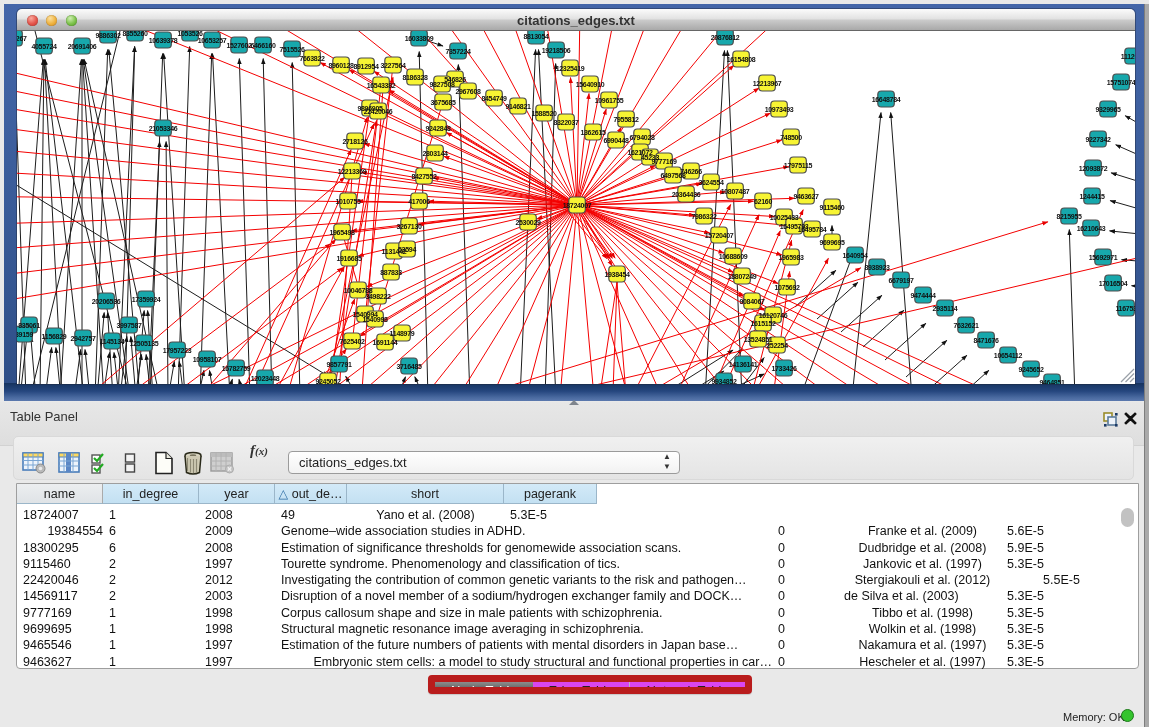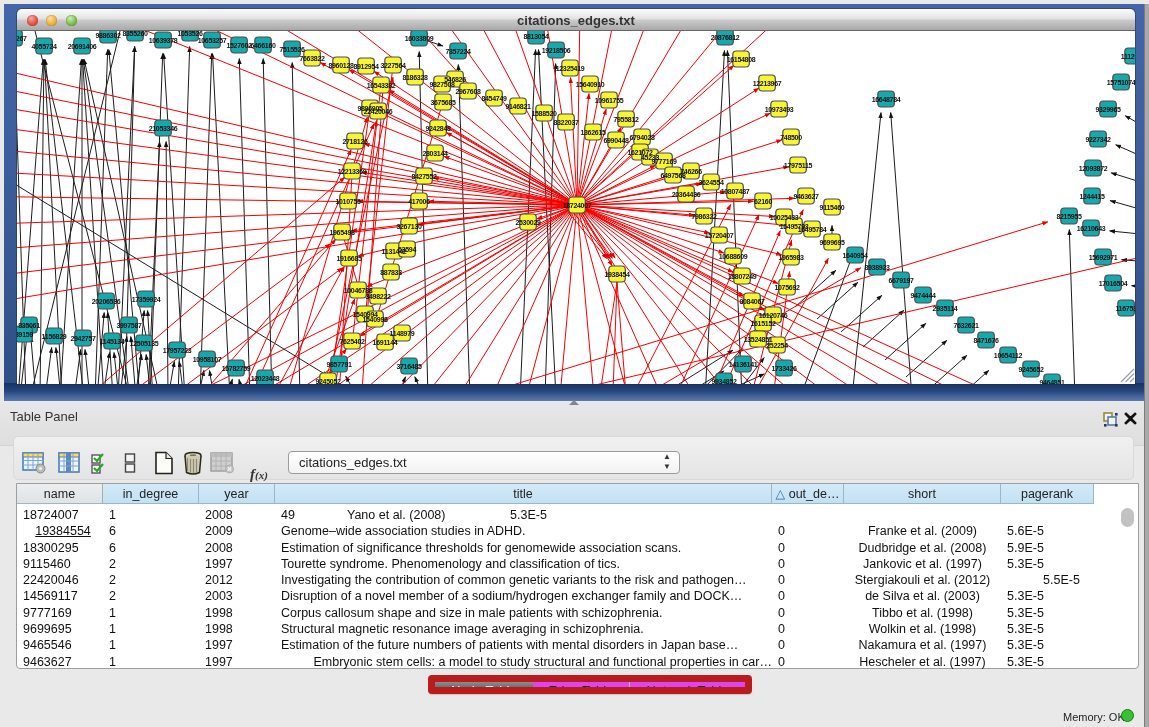--- a/index.html
+++ b/index.html
@@ -610,44 +610,43 @@
           <path d="M3 5 L4.5 21.5 Q11 24.5 17.5 21.5 L19 5" fill="#cfcab4" stroke="#2a2a1a" stroke-width="1.5"></path>
           <path d="M5.5 7 V20 M8.5 8 V21.5 M11.5 8 V22 M14.5 8 V21.5" stroke="#8e8a75" stroke-width="1.2"></path>
         </svg></div>
       <div class="ti" style="left:196px;top:14px"><svg width="25" height="24" viewBox="0 0 25 24">
           <rect x="1" y="2" width="21" height="18" fill="#cfcfcf" stroke="#9a9a9a" stroke-width="1.4"></rect>
           <rect x="1" y="2" width="21" height="4" fill="#bdbdbd"></rect>
           <path d="M6 2 V20 M11 2 V20 M16 2 V20 M1 10 H22 M1 15 H22" stroke="#b2b2b2" stroke-width="1"></path>
           <circle cx="19.5" cy="18" r="4" fill="#c4c4c4" stroke="#adadad"></circle>
           <path d="M17.8 16.3 l3.4 3.4 M21.2 16.3 l-3.4 3.4" stroke="#efefef" stroke-width="1.3"></path>
         </svg></div>
-      <div class="ti" style="left:236px;top:28px"><span style="font-family:'Liberation Serif',serif;font-style:italic;font-weight:bold;font-size:15px;color:#333">f<span style="font-size:11px">(x)</span></span></div>
+      <div class="ti" style="left:236px;top:4px"><span style="font-family:'Liberation Serif',serif;font-style:italic;font-weight:bold;font-size:15px;color:#333">f<span style="font-size:11px">(x)</span></span></div>
     <div id="combo">citations_edges.txt<span class="ar">▲<br>▼</span></div>
   </div>
   <div id="tablebox">
     <div id="thead">
         <div class="hc" style="width:86px">name</div>
         <div class="hc" style="width:96px">in_degree</div>
         <div class="hc" style="width:76px">year</div>
-        <div class="hc" style="width:497px">title</div>
         <div class="hc" style="width:72px"><span style="color:#2e6da4">△</span> out_de…</div>
         <div class="hc" style="width:157px">short</div>
         <div class="hc" style="width:93px">pagerank</div>
       </div>
     <div id="trows">
         <div class="tr">
           <div class="rc" style="width:86px;text-align:left;padding-left:6px;">18724007</div>
           <div class="rc" style="width:96px;text-align:left;padding-left:6px;">1</div>
           <div class="rc" style="width:76px;text-align:left;padding-left:6px;">2008</div>
           <div class="rc" style="width:72px;text-align:left;padding-left:6px;">49</div>
-          <div class="rc" style="width:157px;">Yano et al. (2008)</div>
+          <div class="rc" style="width:157px;text-align:center;">Yano et al. (2008)</div>
           <div class="rc" style="width:93px;text-align:left;padding-left:6px;">5.3E-5</div>
         </div>
         <div class="tr">
-          <div class="rc" style="width:86px;text-align:center;padding-left:6px;text-decoration:underline;">19384554</div>
+          <div class="rc" style="width:86px;text-align:right;padding-left:6px;">19384554</div>
           <div class="rc" style="width:96px;text-align:left;padding-left:6px;">6</div>
           <div class="rc" style="width:76px;text-align:left;padding-left:6px;">2009</div>
           <div class="rc" style="width:497px;text-align:left;padding-left:6px;">Genome–wide association studies in ADHD.</div>
           <div class="rc" style="width:72px;text-align:left;padding-left:6px;">0</div>
           <div class="rc" style="width:157px;text-align:center;">Franke et al. (2009)</div>
           <div class="rc" style="width:93px;text-align:left;padding-left:6px;">5.6E-5</div>
         </div>
         <div class="tr">
           <div class="rc" style="width:86px;text-align:left;padding-left:6px;">18300295</div>
           <div class="rc" style="width:96px;text-align:left;padding-left:6px;">6</div>
@@ -674,21 +673,21 @@
           <div class="rc" style="width:72px;text-align:left;padding-left:6px;">0</div>
           <div class="rc" style="width:157px;text-align:center;">Stergiakouli et al. (2012)</div>
           <div class="rc" style="width:93px;text-align:left;padding-left:6px;margin-left:36px;">5.5E-5</div>
         </div>
         <div class="tr">
           <div class="rc" style="width:86px;text-align:left;padding-left:6px;">14569117</div>
           <div class="rc" style="width:96px;text-align:left;padding-left:6px;">2</div>
           <div class="rc" style="width:76px;text-align:left;padding-left:6px;">2003</div>
           <div class="rc" style="width:497px;text-align:left;padding-left:6px;">Disruption of a novel member of a sodium/hydrogen exchanger family and DOCK…</div>
           <div class="rc" style="width:72px;text-align:left;padding-left:6px;">0</div>
-          <div class="rc" style="width:157px;text-align:center;">de Silva et al. (2003)</div>
+          <div class="rc" style="width:157px;text-align:left;">de Silva et al. (2003)</div>
           <div class="rc" style="width:93px;text-align:left;padding-left:6px;">5.3E-5</div>
         </div>
         <div class="tr">
           <div class="rc" style="width:86px;text-align:left;padding-left:6px;">9777169</div>
           <div class="rc" style="width:96px;text-align:left;padding-left:6px;">1</div>
           <div class="rc" style="width:76px;text-align:left;padding-left:6px;">1998</div>
           <div class="rc" style="width:497px;text-align:left;padding-left:6px;">Corpus callosum shape and size in male patients with schizophrenia.</div>
           <div class="rc" style="width:72px;text-align:left;padding-left:6px;">0</div>
           <div class="rc" style="width:157px;text-align:center;">Tibbo et al. (1998)</div>
           <div class="rc" style="width:93px;text-align:left;padding-left:6px;">5.3E-5</div>

